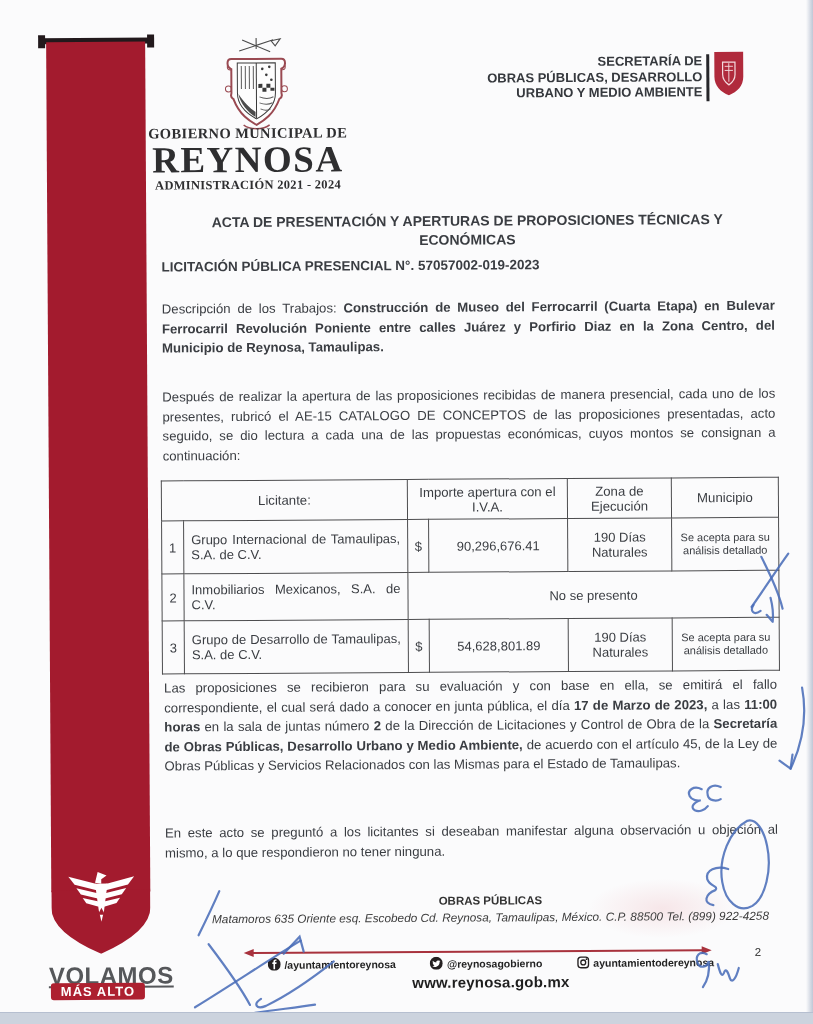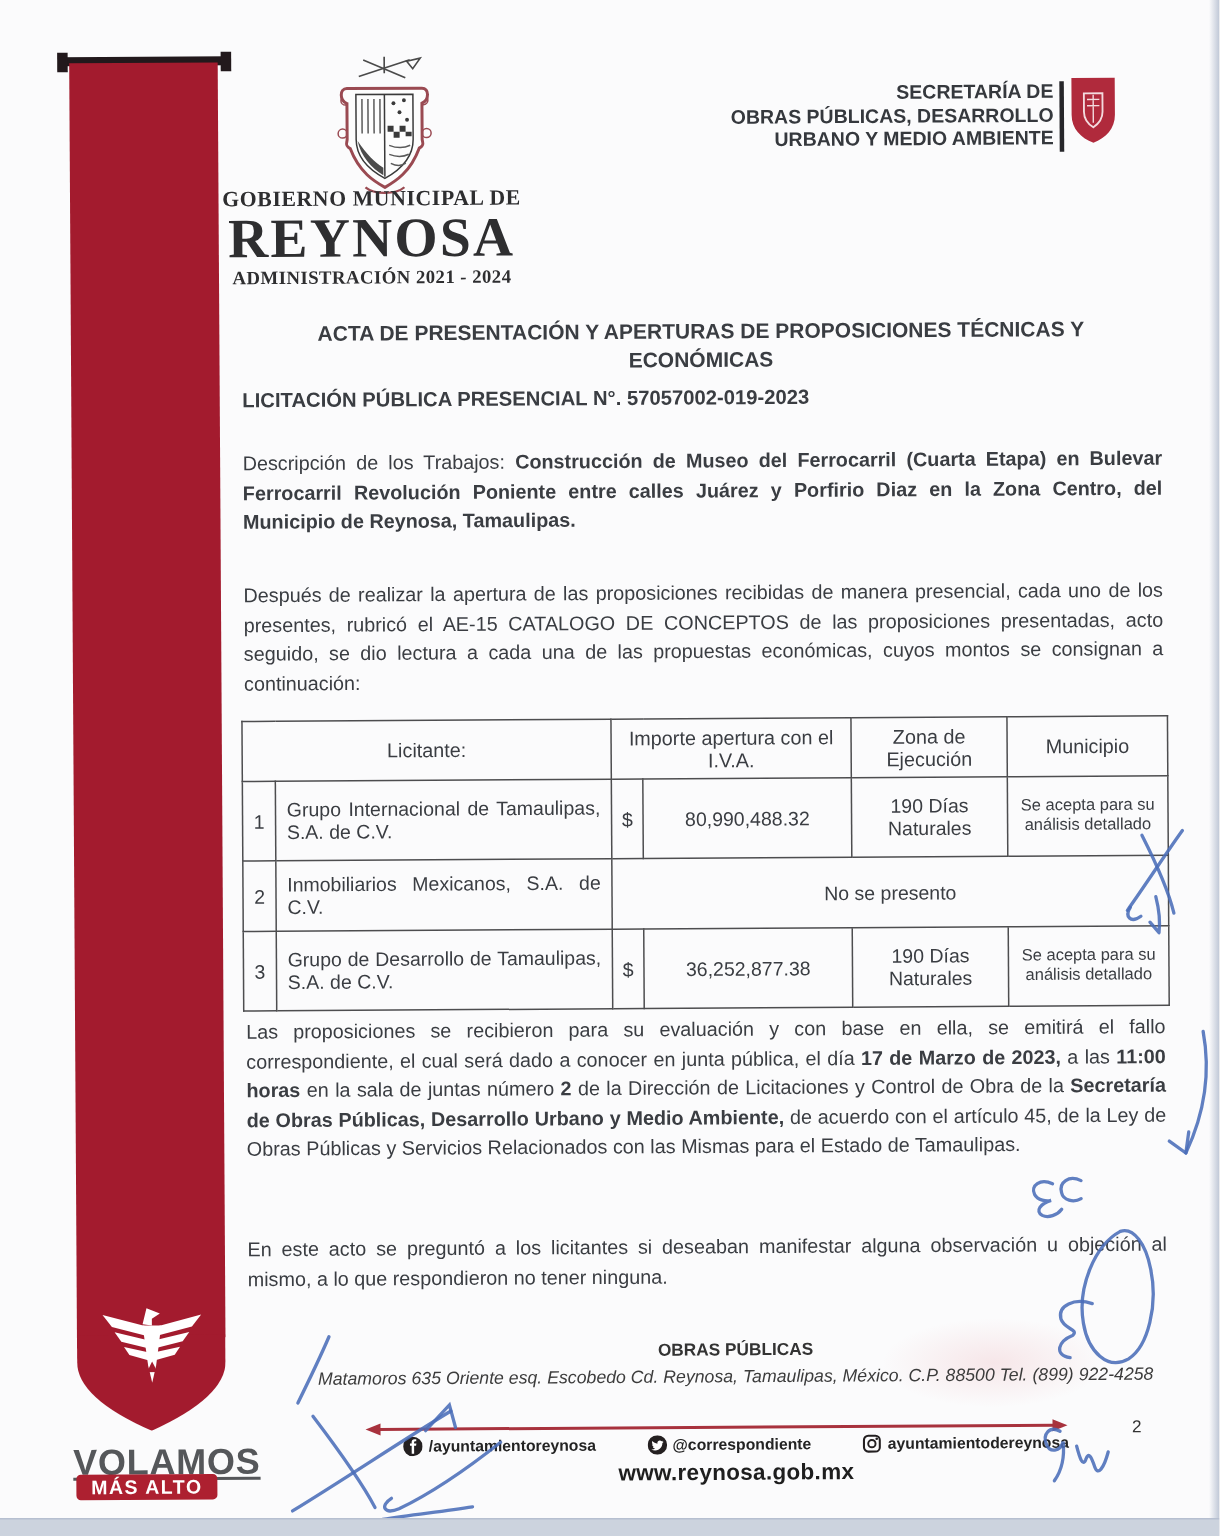--- a/index.html
+++ b/index.html
@@ -182,34 +182,34 @@
             <tr class="hdr">
         <td colspan="2">Licitante:</td>
         <td colspan="2">Importe apertura con el I.V.A.</td>
         <td>Zona de Ejecución</td>
         <td>Municipio</td>
       </tr>
       <tr class="r1">
         <td class="c">1</td>
         <td class="just">Grupo Internacional de Tamaulipas, S.A. de C.V.</td>
         <td class="c">$</td>
-        <td class="c">80,990,488.32</td>
+        <td class="c">90,296,676.41</td>
         <td class="c">190 Días Naturales</td>
         <td class="res">Se acepta para su análisis detallado</td>
       </tr>
       <tr class="r2">
         <td class="c">2</td>
         <td class="just">Inmobiliarios Mexicanos, S.A. de C.V.</td>
         <td class="c" colspan="4">No se presento</td>
       </tr>
       <tr class="r3">
         <td class="c">3</td>
         <td class="just">Grupo de Desarrollo de Tamaulipas, S.A. de C.V.</td>
         <td class="c">$</td>
-        <td class="c">36,252,877.38</td>
+        <td class="c">54,628,801.89</td>
         <td class="c">190 Días Naturales</td>
         <td class="res">Se acepta para su análisis detallado</td>
       </tr>
     </tbody>
         </table>
   </div>
 
   <div class="abs para p-fallo"><span>Las proposiciones se recibieron para su evaluación y con base en ella, se emitirá el fallo correspondiente, el cual será dado a conocer en junta pública, el día </span><span class="b">17 de Marzo de 2023,</span><span> a las </span><span class="b">11:00 horas</span><span> en la sala de juntas número </span><span class="b">2</span><span> de la Dirección de Licitaciones y Control de Obra de la </span><span class="b">Secretaría de Obras Públicas, Desarrollo Urbano y Medio Ambiente,</span><span> de acuerdo con el artículo 45, de la Ley de Obras Públicas y Servicios Relacionados con las Mismas para el Estado de Tamaulipas.</span></div>
 
   <div class="abs para p-observacion">En este acto se preguntó a los licitantes si deseaban manifestar alguna observación u objeción al mismo, a lo que respondieron no tener ninguna.</div>
@@ -227,21 +227,21 @@
         <circle cx="8" cy="8" r="8" fill="#242021"></circle>
         <path d="M9,5.6 V4.5 c0-.5.3-.8.8-.8 h1 V2 H9.4 C7.9,2 7,2.9 7,4.4 v1.2 H5.6 v1.9 H7 V14 h2 V7.5 h1.6 l.3-1.9 Z" fill="#fff"></path>
       </svg>
       <span>/ayuntamientoreynosa</span>
     </span>
     <span class="soc">
       <svg width="13" height="13" viewBox="0 0 16 16">
         <circle cx="8" cy="8" r="8" fill="#242021"></circle>
         <path d="M13,5.3 c-.4.2-.7.3-1.1.3 .4-.3.7-.6.8-1.1 -.4.2-.8.4-1.2.5 C11.1,4.6 10.6,4.4 10,4.4 c-1.1,0-2,.9-2,2 0,.2 0,.3 .1,.5 C6.4,6.8 4.9,6 3.9,4.8 c-.2.4-.3.7-.3,1.1 0,.7.3,1.3.9,1.7 -.3,0-.7-.1-.9-.3 0,1 .7,1.8 1.6,2 -.2,0-.4.1-.6.1 -.1,0-.3,0-.4,0 .3.8 1,1.4 1.9,1.4 -.7.6-1.6.9-2.6.9 -.2,0-.3,0-.5,0 .9.6 2,.9 3.2,.9 3.8,0 5.9-3.2 5.9-5.9 0-.1 0-.2 0-.3 .4-.3.8-.7 1-1.1 Z" fill="#fff"></path>
       </svg>
-      <span>@correspondiente</span>
+      <span>@reynosagobierno</span>
     </span>
     <span class="soc">
       <svg width="13" height="13" viewBox="0 0 16 16">
         <rect x="1.5" y="1.5" width="13" height="13" rx="3.6" fill="none" stroke="#242021" stroke-width="1.7"></rect>
         <circle cx="8" cy="8" r="3" fill="none" stroke="#242021" stroke-width="1.6"></circle>
         <circle cx="12" cy="4" r="1.1" fill="#242021"></circle>
       </svg>
       <span>ayuntamientodereynosa</span>
     </span>
   </div>

